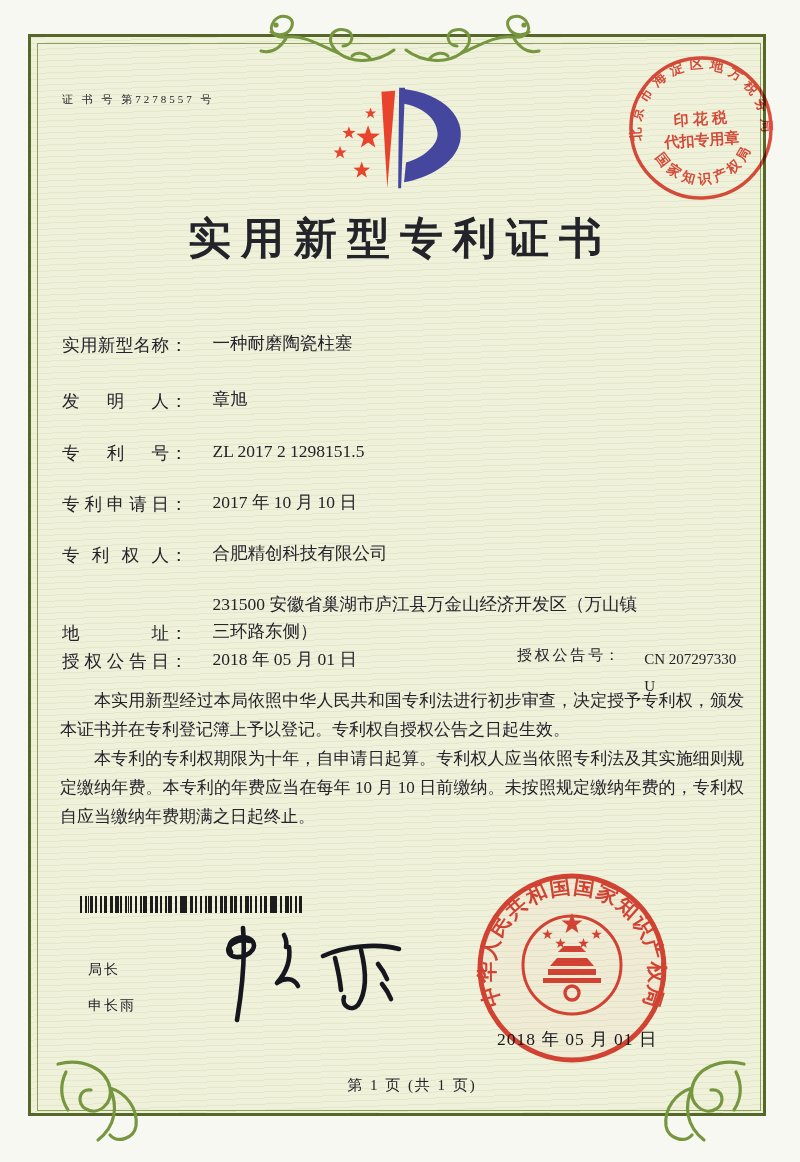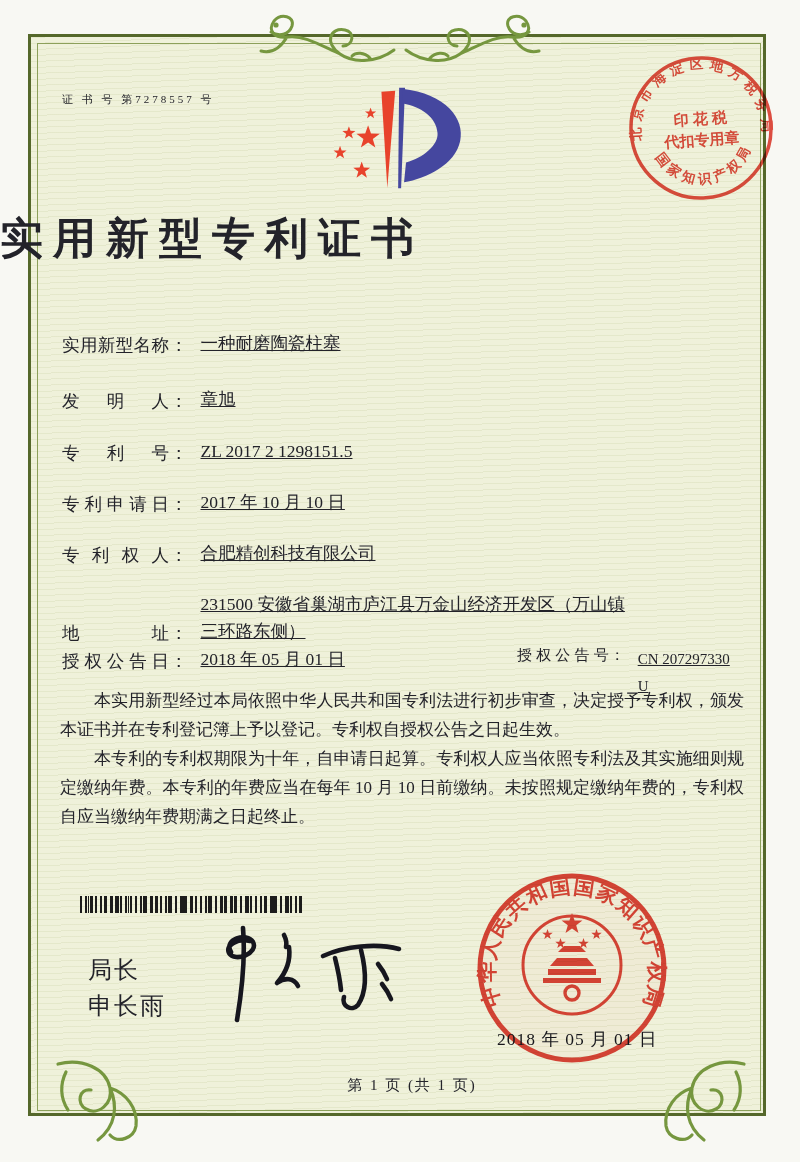--- a/index.html
+++ b/index.html
@@ -27,41 +27,41 @@
     border:1px solid #8ca05a;
   }
   .orn{position:absolute;pointer-events:none;}
   .certno{
     position:absolute;left:62px;top:92px;
     font-size:11px;letter-spacing:3px;
   }
   .logo{position:absolute;left:318px;top:72px;width:178px;height:128px;}
   .title{
     position:absolute;left:0;top:210px;width:800px;
-    font-size:43px;font-weight:bold;letter-spacing:10px;
+    text-align:center;font-size:43px;font-weight:bold;letter-spacing:10px;
   }
   .frow{position:absolute;left:62px;font-size:17.5px;display:flex;align-items:flex-end;}
   .flabel{width:107px;display:inline-block;text-align:justify;text-align-last:justify;}
   .fcolon{margin-left:1px;}
-  .fval{margin-left:13px;white-space:pre-line;line-height:27px;text-decoration:underline;}
+  .fval{margin-left:25px;white-space:pre-line;line-height:27px;}
   .grant-right{position:absolute;left:455px;top:0;display:flex;font-size:15px;}
   .grant-right .flabel{width:92px;}
   .paras{
     position:absolute;left:60px;top:680px;width:684px;
     font-size:17px;line-height:29px;text-align:justify;margin-top:6px;
   }
   .paras p{margin:0;text-indent:2em;}
   .barcode{
     position:absolute;left:80px;top:896px;width:224px;height:17px;
     background-image:
       repeating-linear-gradient(90deg,#1c1c1c 0 2px,transparent 2px 5px),
       repeating-linear-gradient(90deg,#1c1c1c 0 1px,transparent 1px 8px),
       repeating-linear-gradient(90deg,transparent 0 11px,#1c1c1c 11px 13px);
   }
-  .sig-block{position:absolute;left:88px;top:952px;font-size:24px;line-height:36px;letter-spacing:2px;}
+  .sig-block{position:absolute;left:88px;top:952px;font-size:14px;line-height:36px;letter-spacing:2px;}
   .sig-draw{position:absolute;left:185px;top:922px;width:250px;height:112px;}
   .seal{position:absolute;left:472px;top:868px;width:200px;height:200px;opacity:.92;mix-blend-mode:multiply;}
   .seal-date{
     position:absolute;left:497px;top:1027px;font-size:17.5px;letter-spacing:1px;color:#17171c;
   }
   .taxstamp{position:absolute;left:626px;top:53px;width:150px;height:150px;opacity:.9;
     transform:rotate(-4deg);mix-blend-mode:multiply;}
   .footer{
     position:absolute;left:12px;top:1076px;width:800px;text-align:center;
     font-size:15px;letter-spacing:2px;

